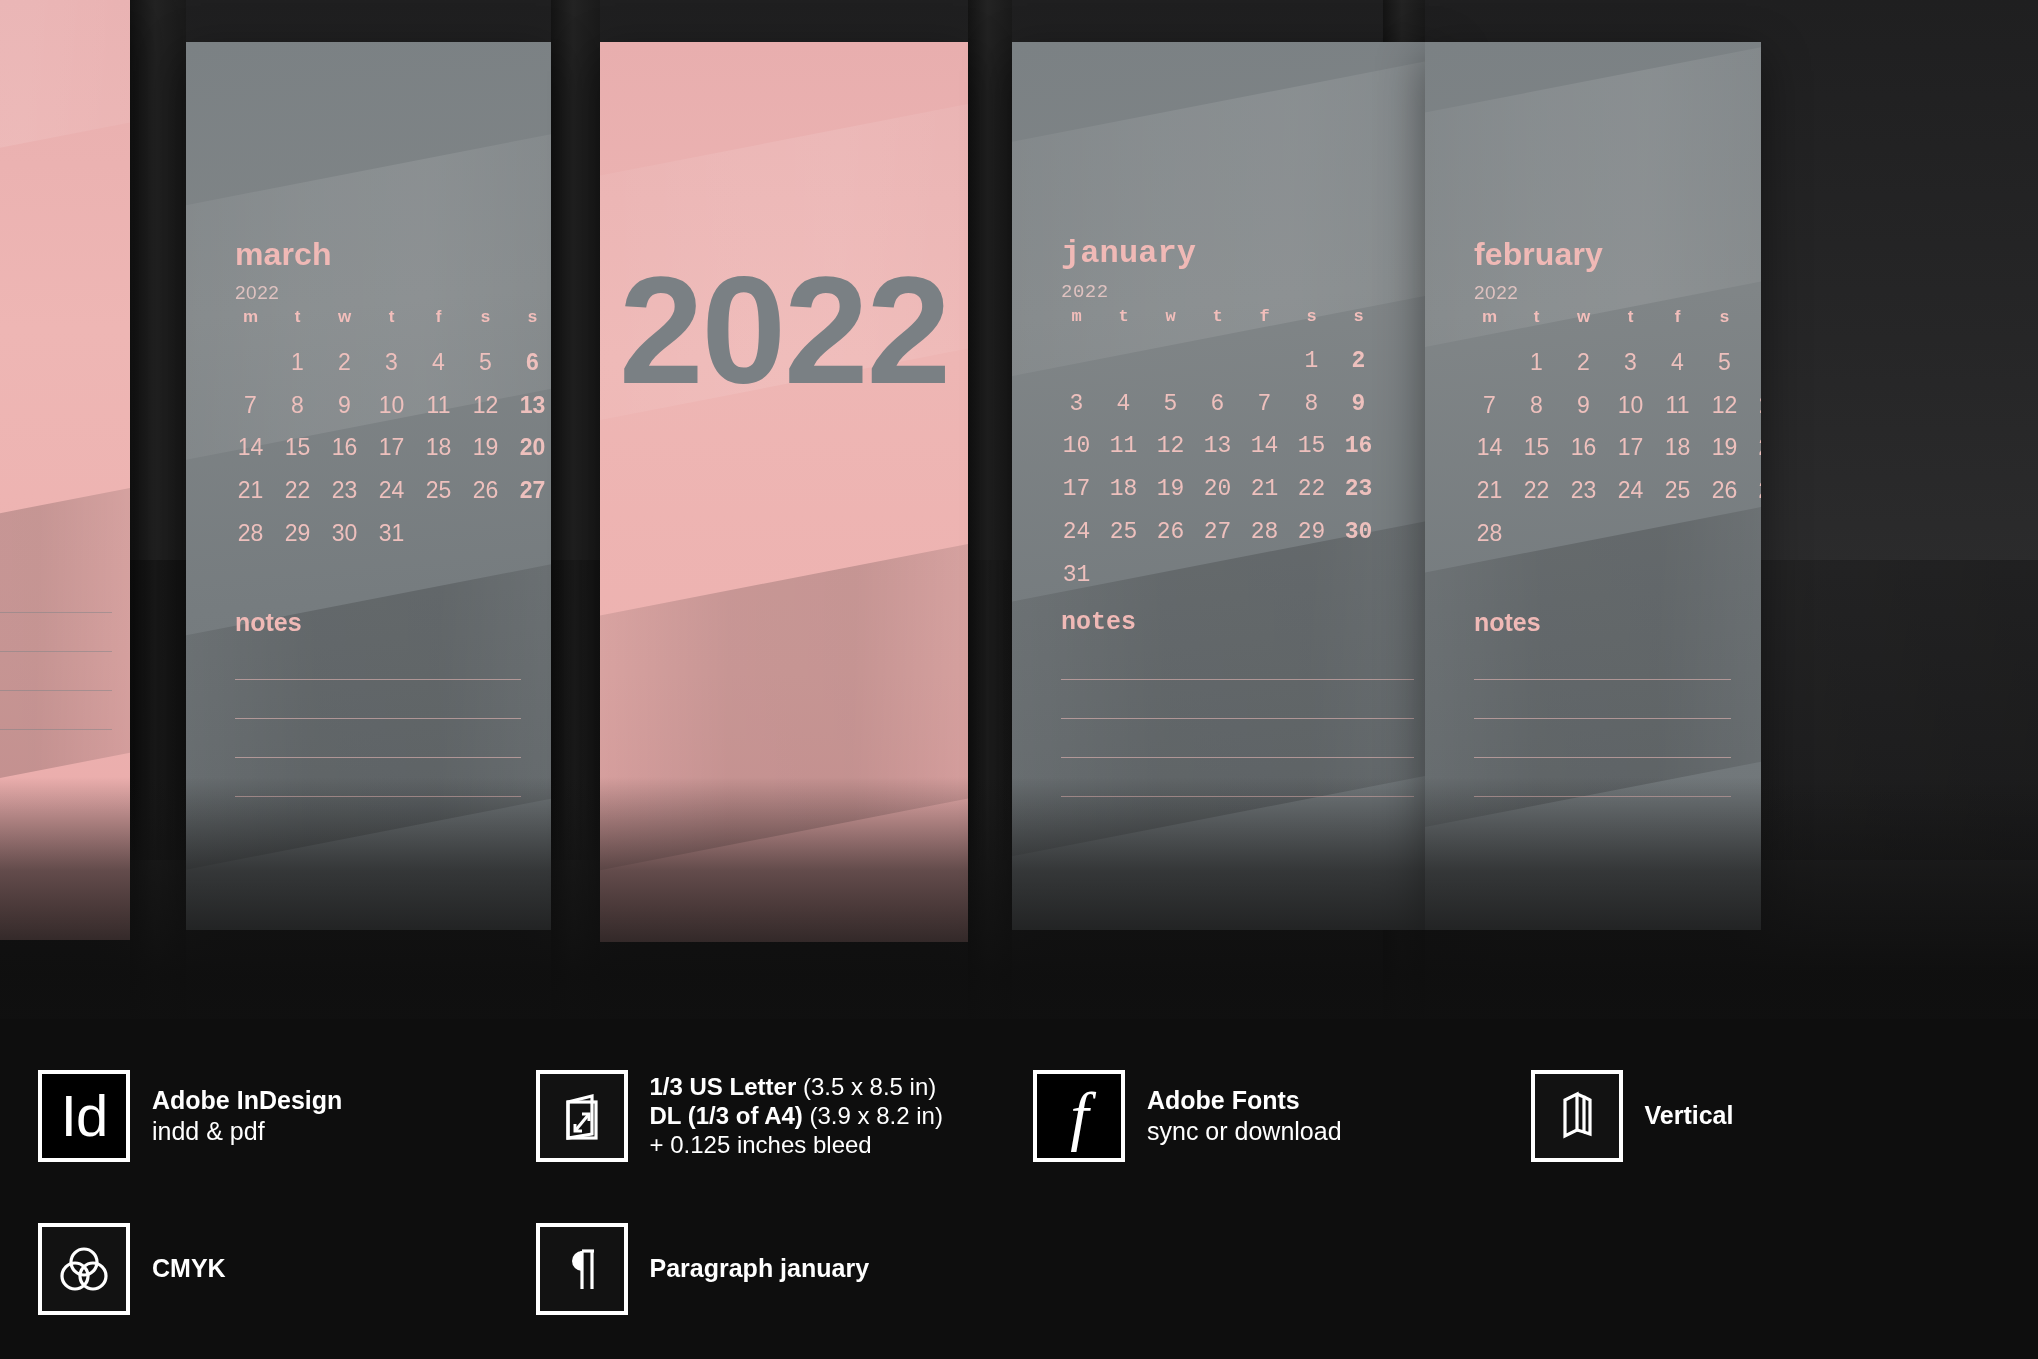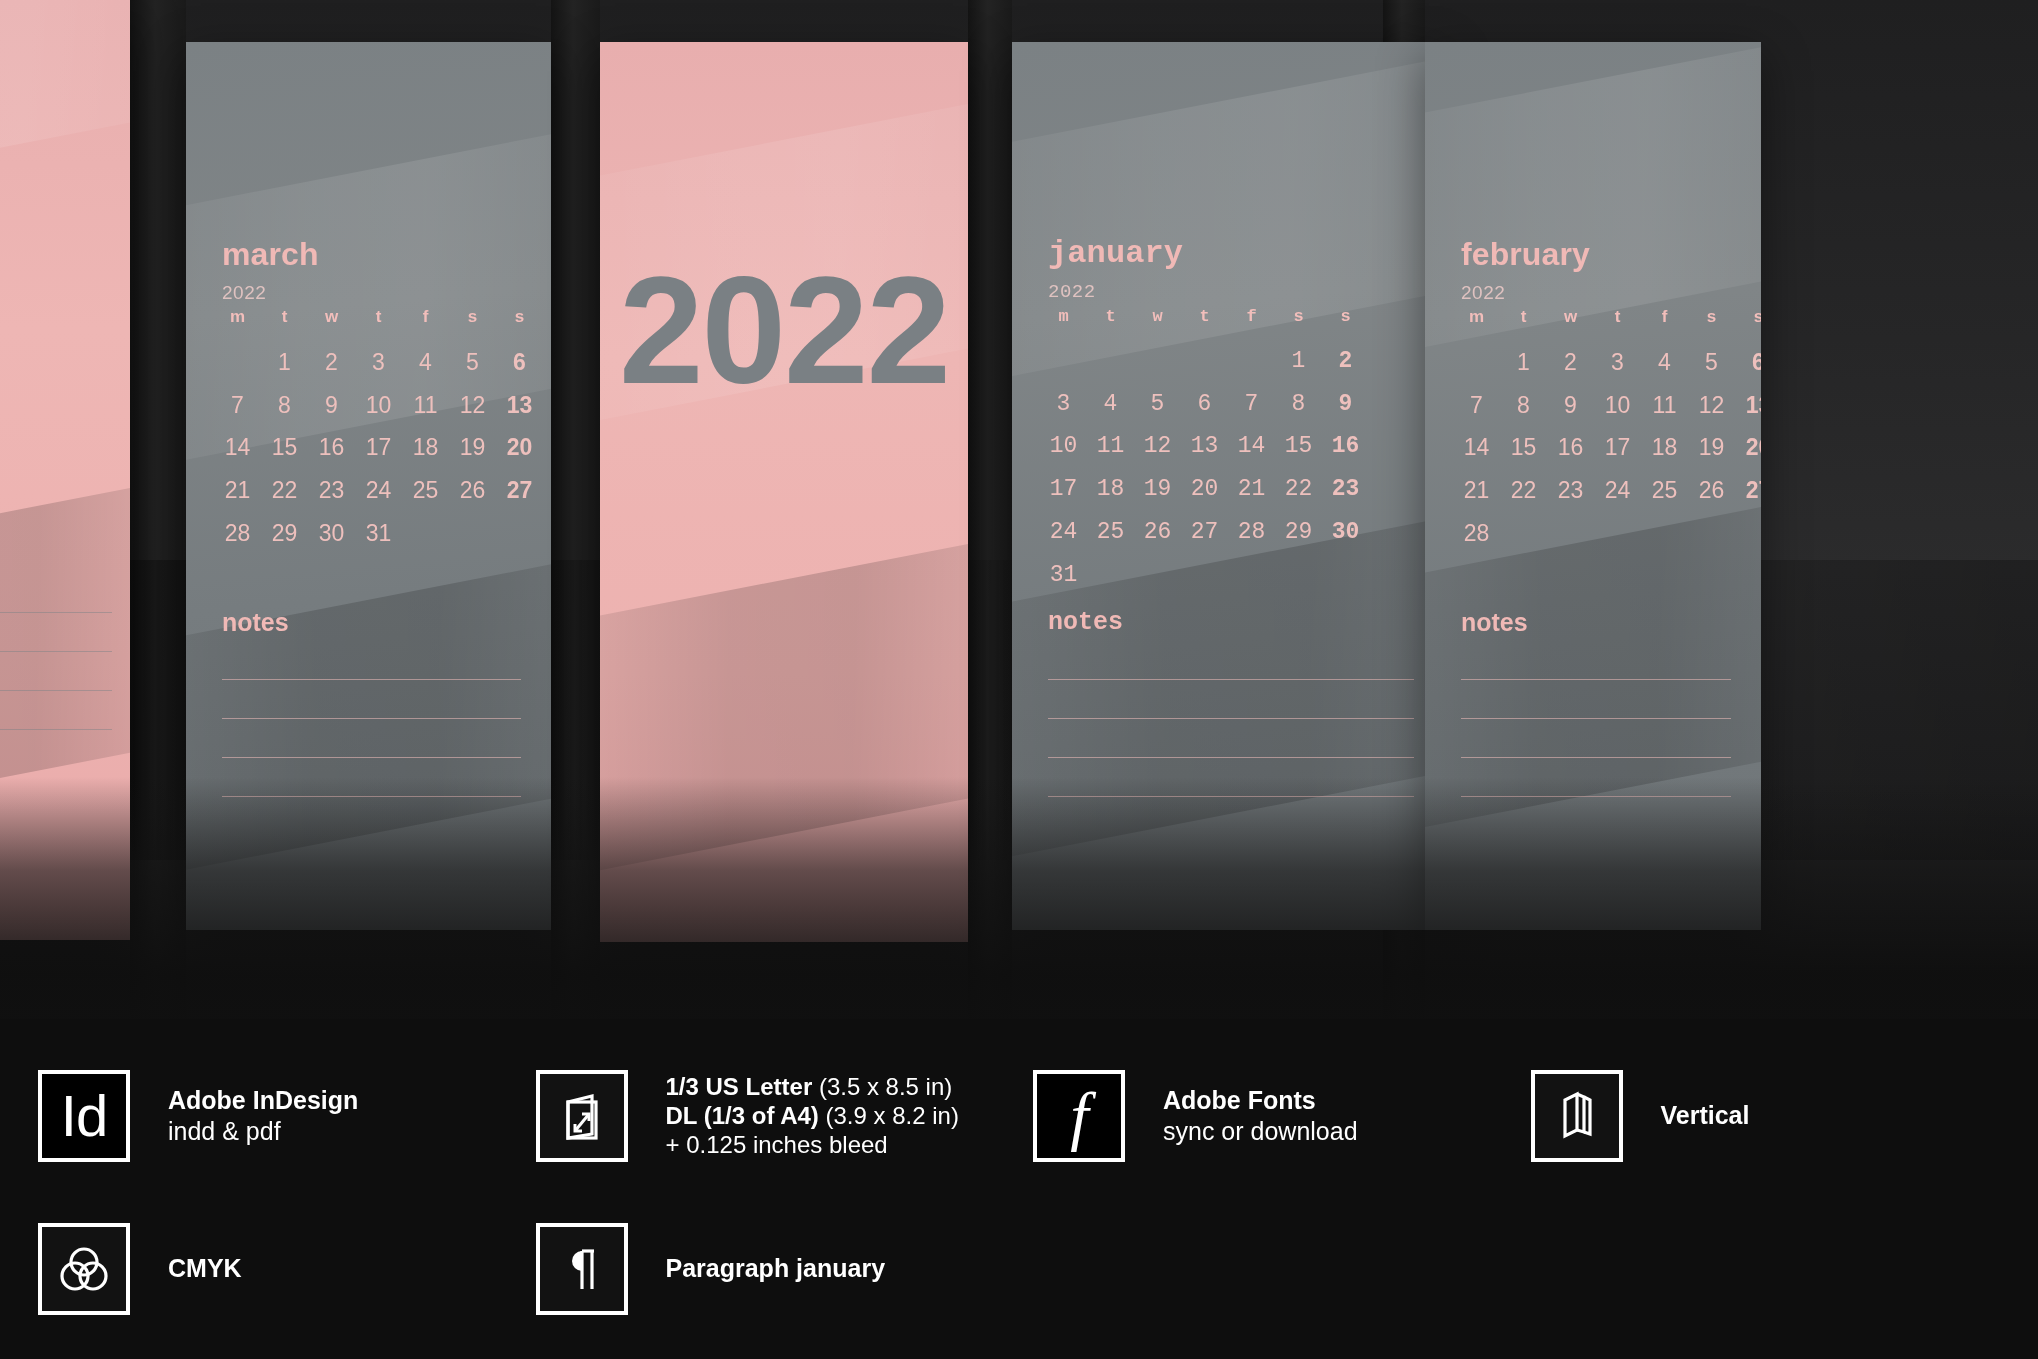--- a/index.html
+++ b/index.html
@@ -53,21 +53,21 @@
     position: absolute; left: -40%; right: -40%;
     pointer-events: none;
   }
   .sweep.light {
     background: linear-gradient(102deg, rgba(255,255,255,0.00) 0%, rgba(255,255,255,0.085) 40%, rgba(255,255,255,0.10) 58%, rgba(255,255,255,0.00) 100%);
   }
   .sweep.dark {
     background: linear-gradient(102deg, rgba(0,0,0,0.00) 0%, rgba(0,0,0,0.16) 42%, rgba(0,0,0,0.17) 60%, rgba(0,0,0,0.00) 100%);
   }
 
-  .card-inner { position: absolute; inset: 0; padding: 0; }
+  .card-inner { position: absolute; inset: 0; padding: 0; margin-left: 13px; }
 
   .cal-head {
     position: absolute;
     left: 36px;
     top: 196px;
   }
   .month-name {
     font-size: 32px;
     font-weight: 700;
     letter-spacing: 0.1px;
@@ -158,21 +158,21 @@
     display: grid;
     grid-template-columns: repeat(4, 1fr);
     grid-template-rows: 1fr 1fr;
     align-items: center;
     padding: 0 24px 14px 24px;
     pointer-events: auto;
   }
   .feature {
     display: flex;
     align-items: center;
-    gap: 38px;
+    gap: 22px;
     padding-left: 14px;
   }
   .badge {
     flex: 0 0 auto;
     width: 92px; height: 92px;
     border: 4px solid #ffffff;
     background: #121212;
     display: flex; align-items: center; justify-content: center;
     color: #fff;
   }

